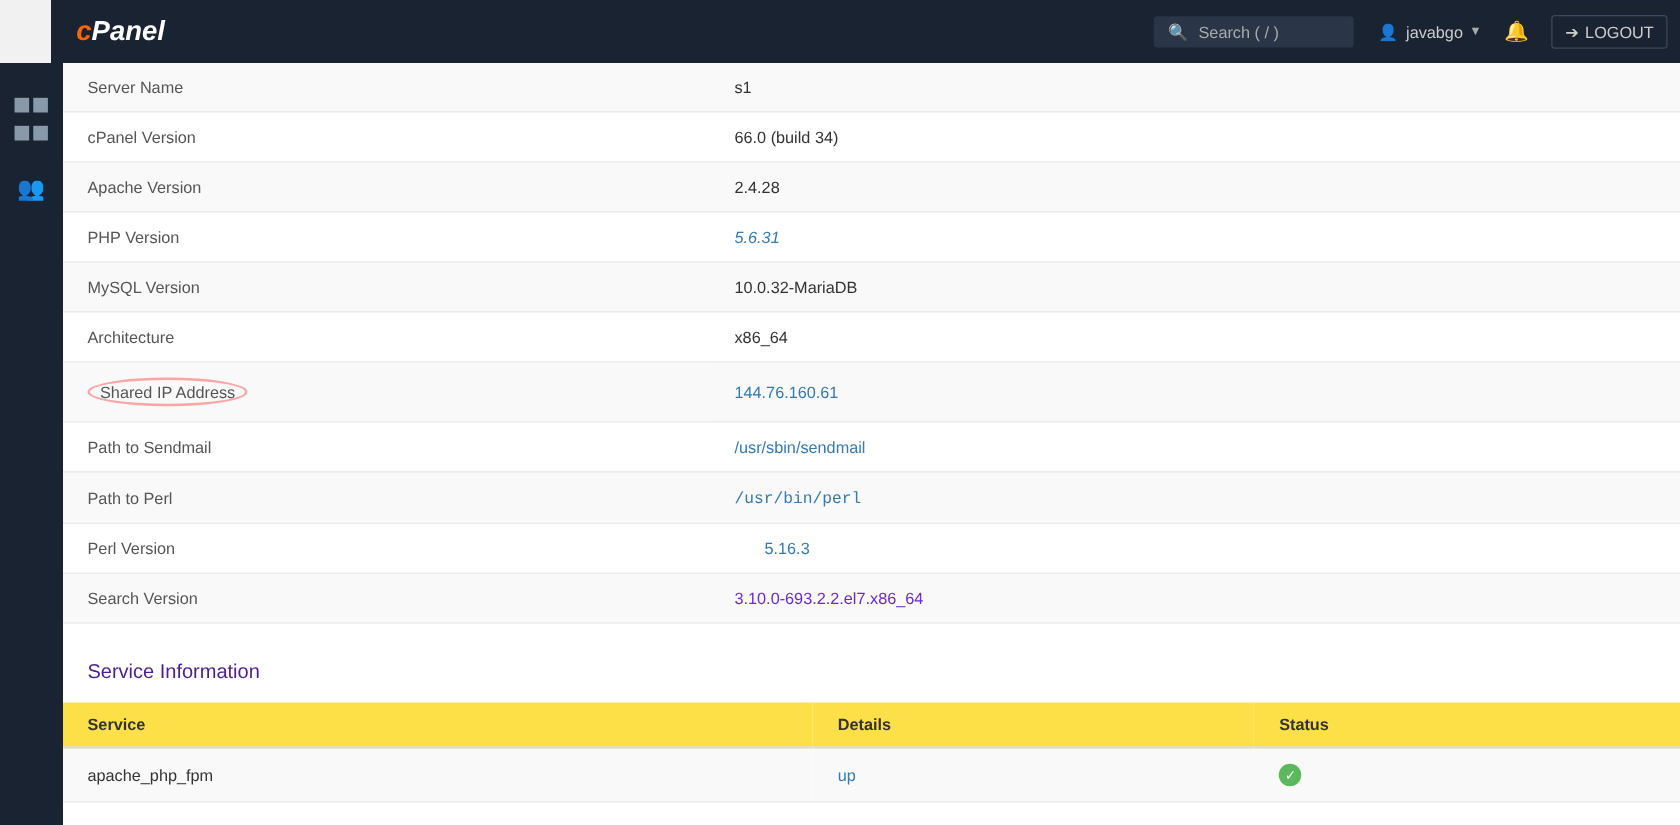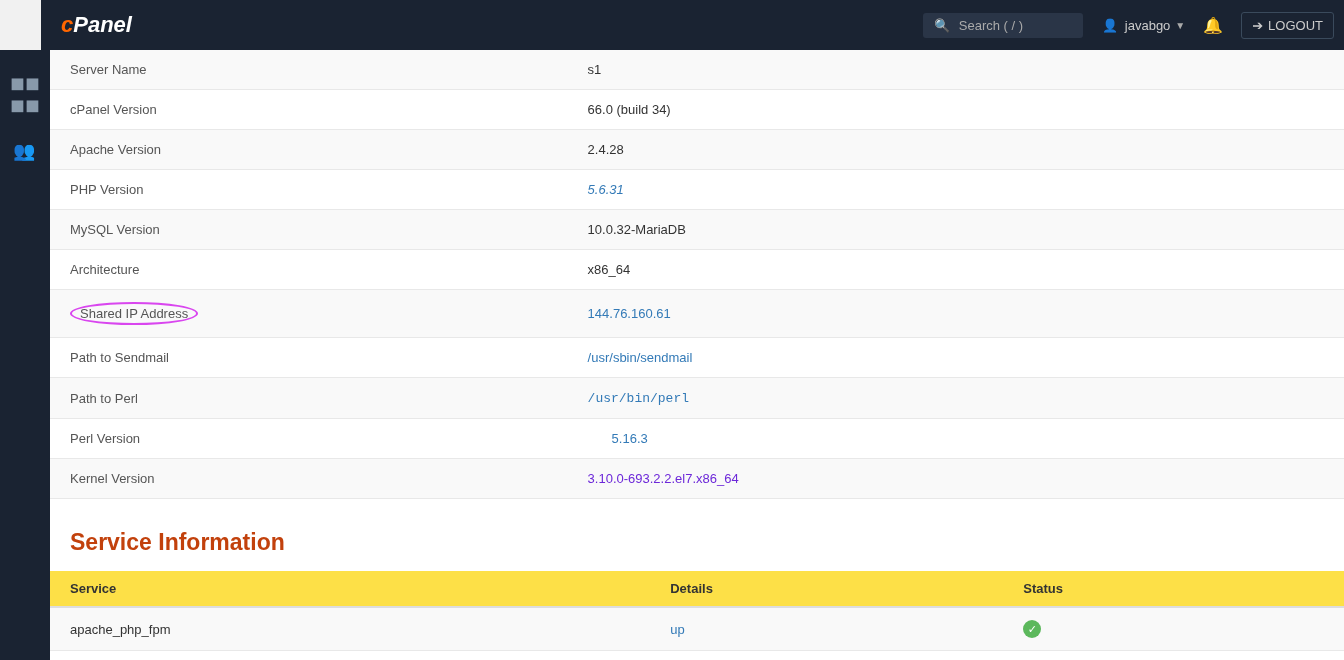--- a/index.html
+++ b/index.html
@@ -142,32 +142,32 @@
     .info-table td.plain-val {
       color: #333;
     }
 
     
     .highlighted-row td:first-child {
       position: relative;
     }
     .highlight-circle {
       display: inline-block;
-      border: 2px solid #d946ef;
+      border: 2px solid #fca5a5;
       border-radius: 50%;
       padding: 2px 8px;
       color: #555;
     }
 
     
     .section-title {
       padding: 30px 20px 15px 20px;
-      font-size: 23px;
-      color: #c2410c;
-      font-weight: bold;
+      font-size: 16px;
+      color: #4c1d95;
+      font-weight: normal;
       background: #fff;
     }
     .service-table {
       width: 100%;
       border-collapse: collapse;
     }
     .service-table thead tr {
       border-bottom: 2px solid #ddd;
       background: #fde047;
     }
@@ -270,21 +270,21 @@
         </tr>
         <tr>
           <td>Path to Perl</td>
           <td><a href="#" style="color: rgb(51, 122, 183); text-decoration: none; font-family: Liberation Mono, monospace;">/usr/bin/perl</a></td>
         </tr>
         <tr>
           <td>Perl Version</td>
           <td><a href="#" style="color: rgb(51, 122, 183); text-decoration: none; padding-left: 24px;">5.16.3</a></td>
         </tr>
         <tr>
-          <td>Kernel Version</td>
+          <td>Search Version</td>
           <td><a href="#" style="color: #6d28d9; text-decoration: none;">3.10.0-693.2.2.el7.x86_64</a></td>
         </tr>
       </tbody>
   </table>
 
   <div class="section-title">Service Information</div>
 
   <table class="service-table">
     <thead>
       <tr>

